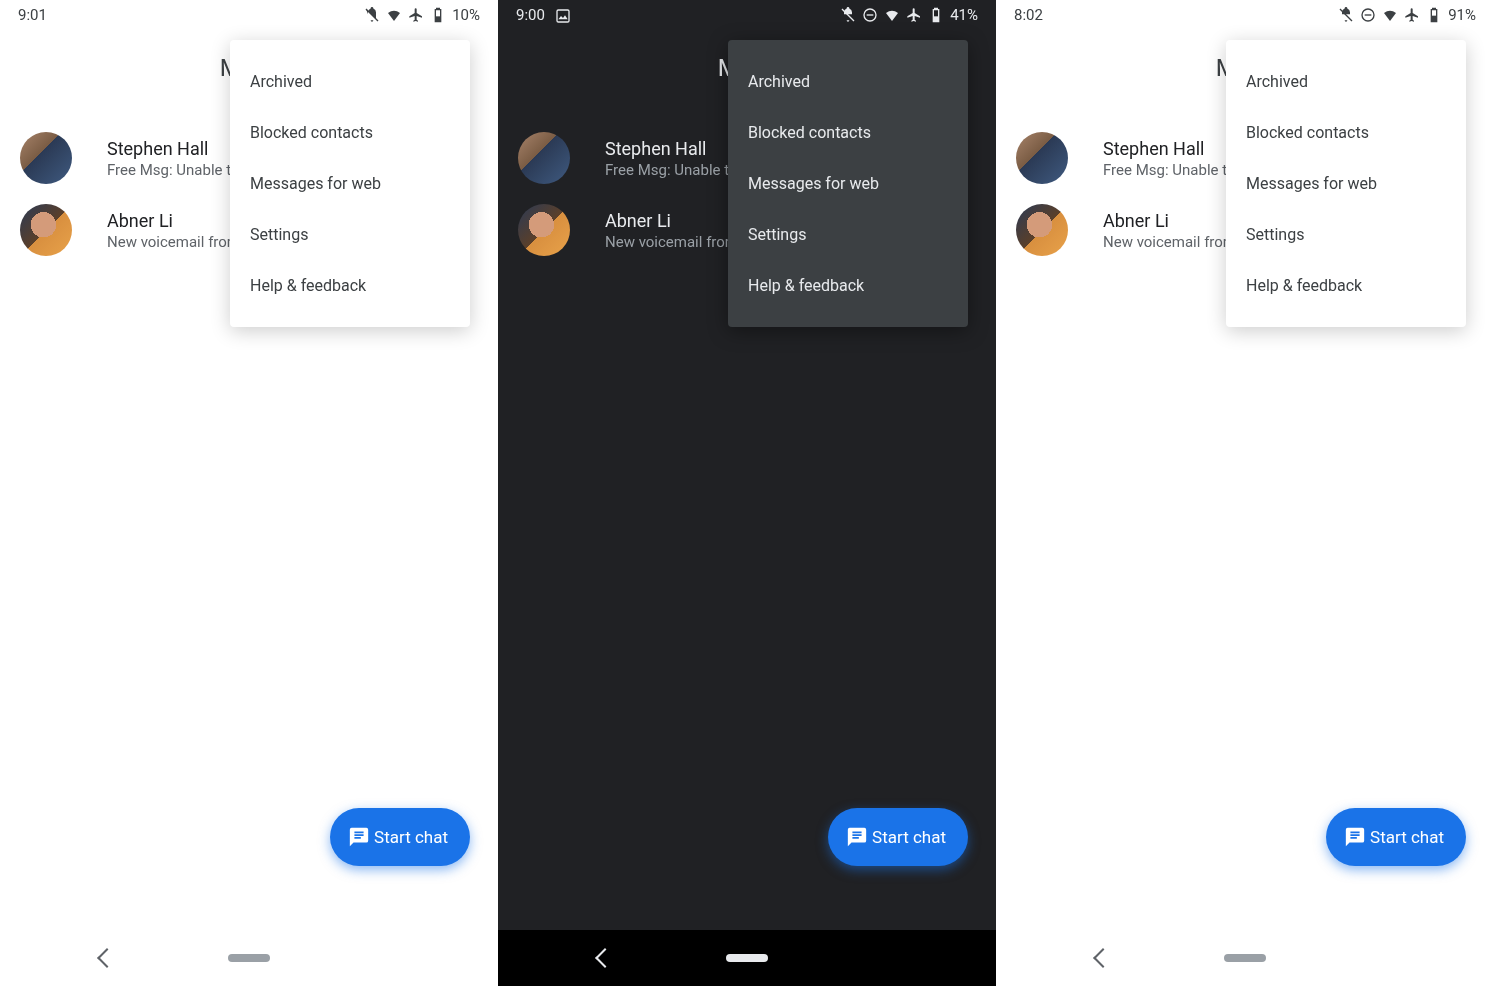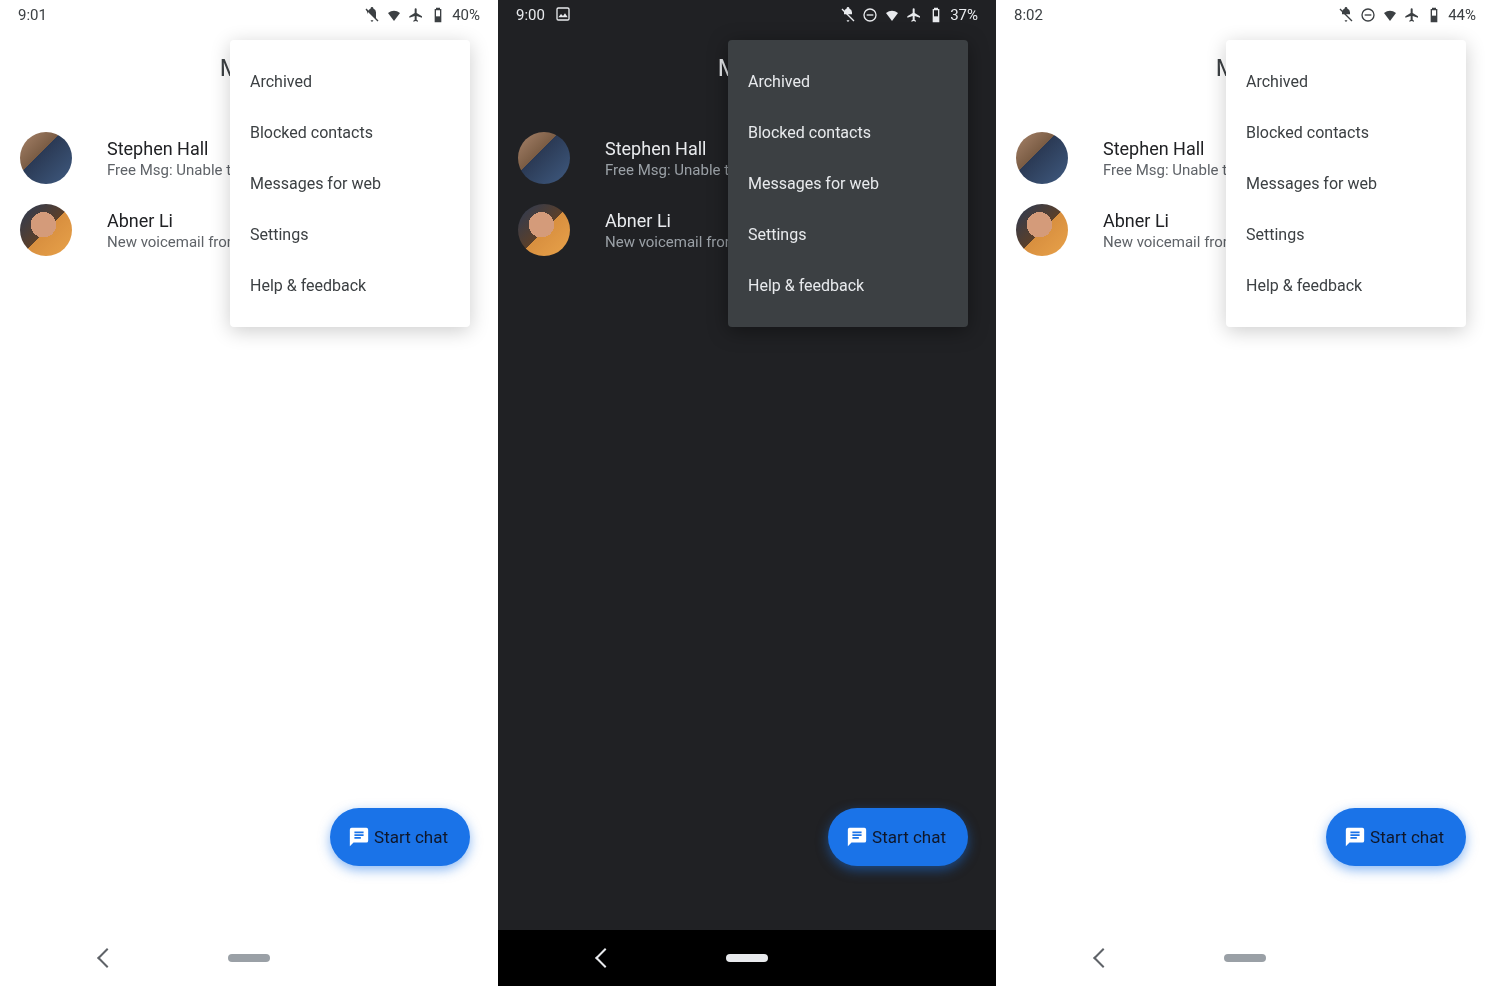--- a/index.html
+++ b/index.html
@@ -106,21 +106,21 @@
     .screen.dark  .menu-item { color: #e8eaed; }
 
     
     .fab {
       position: absolute;
       bottom: 120px;
       right: 28px;
       height: 58px;
       border-radius: 30px;
       background: #1a73e8;
-      color: #0f172a;
+      color: #ffffff;
       display: flex;
       align-items: center;
       padding: 0 22px 0 18px;
       gap: 4px;
       font-size: 17px;
       box-shadow: 0 4px 12px rgba(26,115,232,0.5);
       cursor: pointer;
     }
 
     
@@ -164,21 +164,21 @@
       <svg class="icon-svg" viewBox="0 0 24 24">
           <path fill="currentColor" d="M12 21l9-12a15 15 0 0 0-18 0l9 12z"></path>
         </svg>
       <svg class="icon-svg" viewBox="0 0 24 24">
           <path fill="currentColor" d="M21 16v-2l-8-5V3.5a1.5 1.5 0 0 0-3 0V9l-8 5v2l8-2.5V19l-2 1.5V22l3.5-1 3.5 1v-1.5L13 19v-5.5l8 2.5z"></path>
         </svg>
       <svg class="icon-svg" viewBox="0 0 24 24">
           <path fill="none" stroke="currentColor" stroke-width="2" d="M8 4h8v18H8z M10 2h4v2h-4z"></path>
           <rect fill="currentColor" x="9" y="14" width="6" height="7"></rect>
         </svg>
-      <span>40%</span>
+      <span>10%</span>
     </div>
   </div>
 
   <div class="app-title">Mess</div>
 
   <div class="convo-list">
     <div class="convo">
       <div class="avatar"></div>
       <div class="convo-text">
         <div class="convo-name">Stephen Hall</div>
@@ -210,21 +210,21 @@
   </div>
 
   <div class="navbar">
     <div class="nav-back"></div>
     <div class="nav-home"></div>
   </div>
 </div>
 
 <div class="screen dark">
   <div class="statusbar">
-    <span style="display:flex;align-items:flex-start;gap:10px;">
+    <span style="display:flex;align-items:flex-end;gap:10px;">
       <span>9:00</span>
       <svg class="icon-svg" viewBox="0 0 24 24">
           <rect fill="none" stroke="currentColor" stroke-width="2" x="3" y="3" width="18" height="18" rx="2"></rect>
           <path fill="currentColor" d="M5 17l4-5 3 3 3-4 4 6z"></path>
         </svg>
     </span>
     <div class="right">
       <svg class="icon-svg" viewBox="0 0 24 24">
           <path fill="currentColor" d="M12 22a2 2 0 0 0 2-2h-4a2 2 0 0 0 2 2zM18 11V8a6 6 0 0 0-4-5.65V2a2 2 0 1 0-4 0v.35A6 6 0 0 0 6 8v3"></path>
           <line stroke="currentColor" stroke-width="2" x1="3" y1="3" x2="21" y2="21"></line>
@@ -236,21 +236,21 @@
       <svg class="icon-svg" viewBox="0 0 24 24">
           <path fill="currentColor" d="M12 21l9-12a15 15 0 0 0-18 0l9 12z"></path>
         </svg>
       <svg class="icon-svg" viewBox="0 0 24 24">
           <path fill="currentColor" d="M21 16v-2l-8-5V3.5a1.5 1.5 0 0 0-3 0V9l-8 5v2l8-2.5V19l-2 1.5V22l3.5-1 3.5 1v-1.5L13 19v-5.5l8 2.5z"></path>
         </svg>
       <svg class="icon-svg" viewBox="0 0 24 24">
           <path fill="none" stroke="currentColor" stroke-width="2" d="M8 4h8v18H8z M10 2h4v2h-4z"></path>
           <rect fill="currentColor" x="9" y="14" width="6" height="7"></rect>
         </svg>
-      <span>37%</span>
+      <span>41%</span>
     </div>
   </div>
 
   <div class="app-title">Mess</div>
 
   <div class="convo-list">
     <div class="convo">
       <div class="avatar"></div>
       <div class="convo-text">
         <div class="convo-name">Stephen Hall</div>
@@ -302,21 +302,21 @@
       <svg class="icon-svg" viewBox="0 0 24 24">
           <path fill="currentColor" d="M12 21l9-12a15 15 0 0 0-18 0l9 12z"></path>
         </svg>
       <svg class="icon-svg" viewBox="0 0 24 24">
           <path fill="currentColor" d="M21 16v-2l-8-5V3.5a1.5 1.5 0 0 0-3 0V9l-8 5v2l8-2.5V19l-2 1.5V22l3.5-1 3.5 1v-1.5L13 19v-5.5l8 2.5z"></path>
         </svg>
       <svg class="icon-svg" viewBox="0 0 24 24">
           <path fill="none" stroke="currentColor" stroke-width="2" d="M8 4h8v18H8z M10 2h4v2h-4z"></path>
           <rect fill="currentColor" x="9" y="13" width="6" height="8"></rect>
         </svg>
-      <span>44%</span>
+      <span>91%</span>
     </div>
   </div>
 
   <div class="app-title">Mess</div>
 
   <div class="convo-list">
     <div class="convo">
       <div class="avatar"></div>
       <div class="convo-text">
         <div class="convo-name">Stephen Hall</div>

